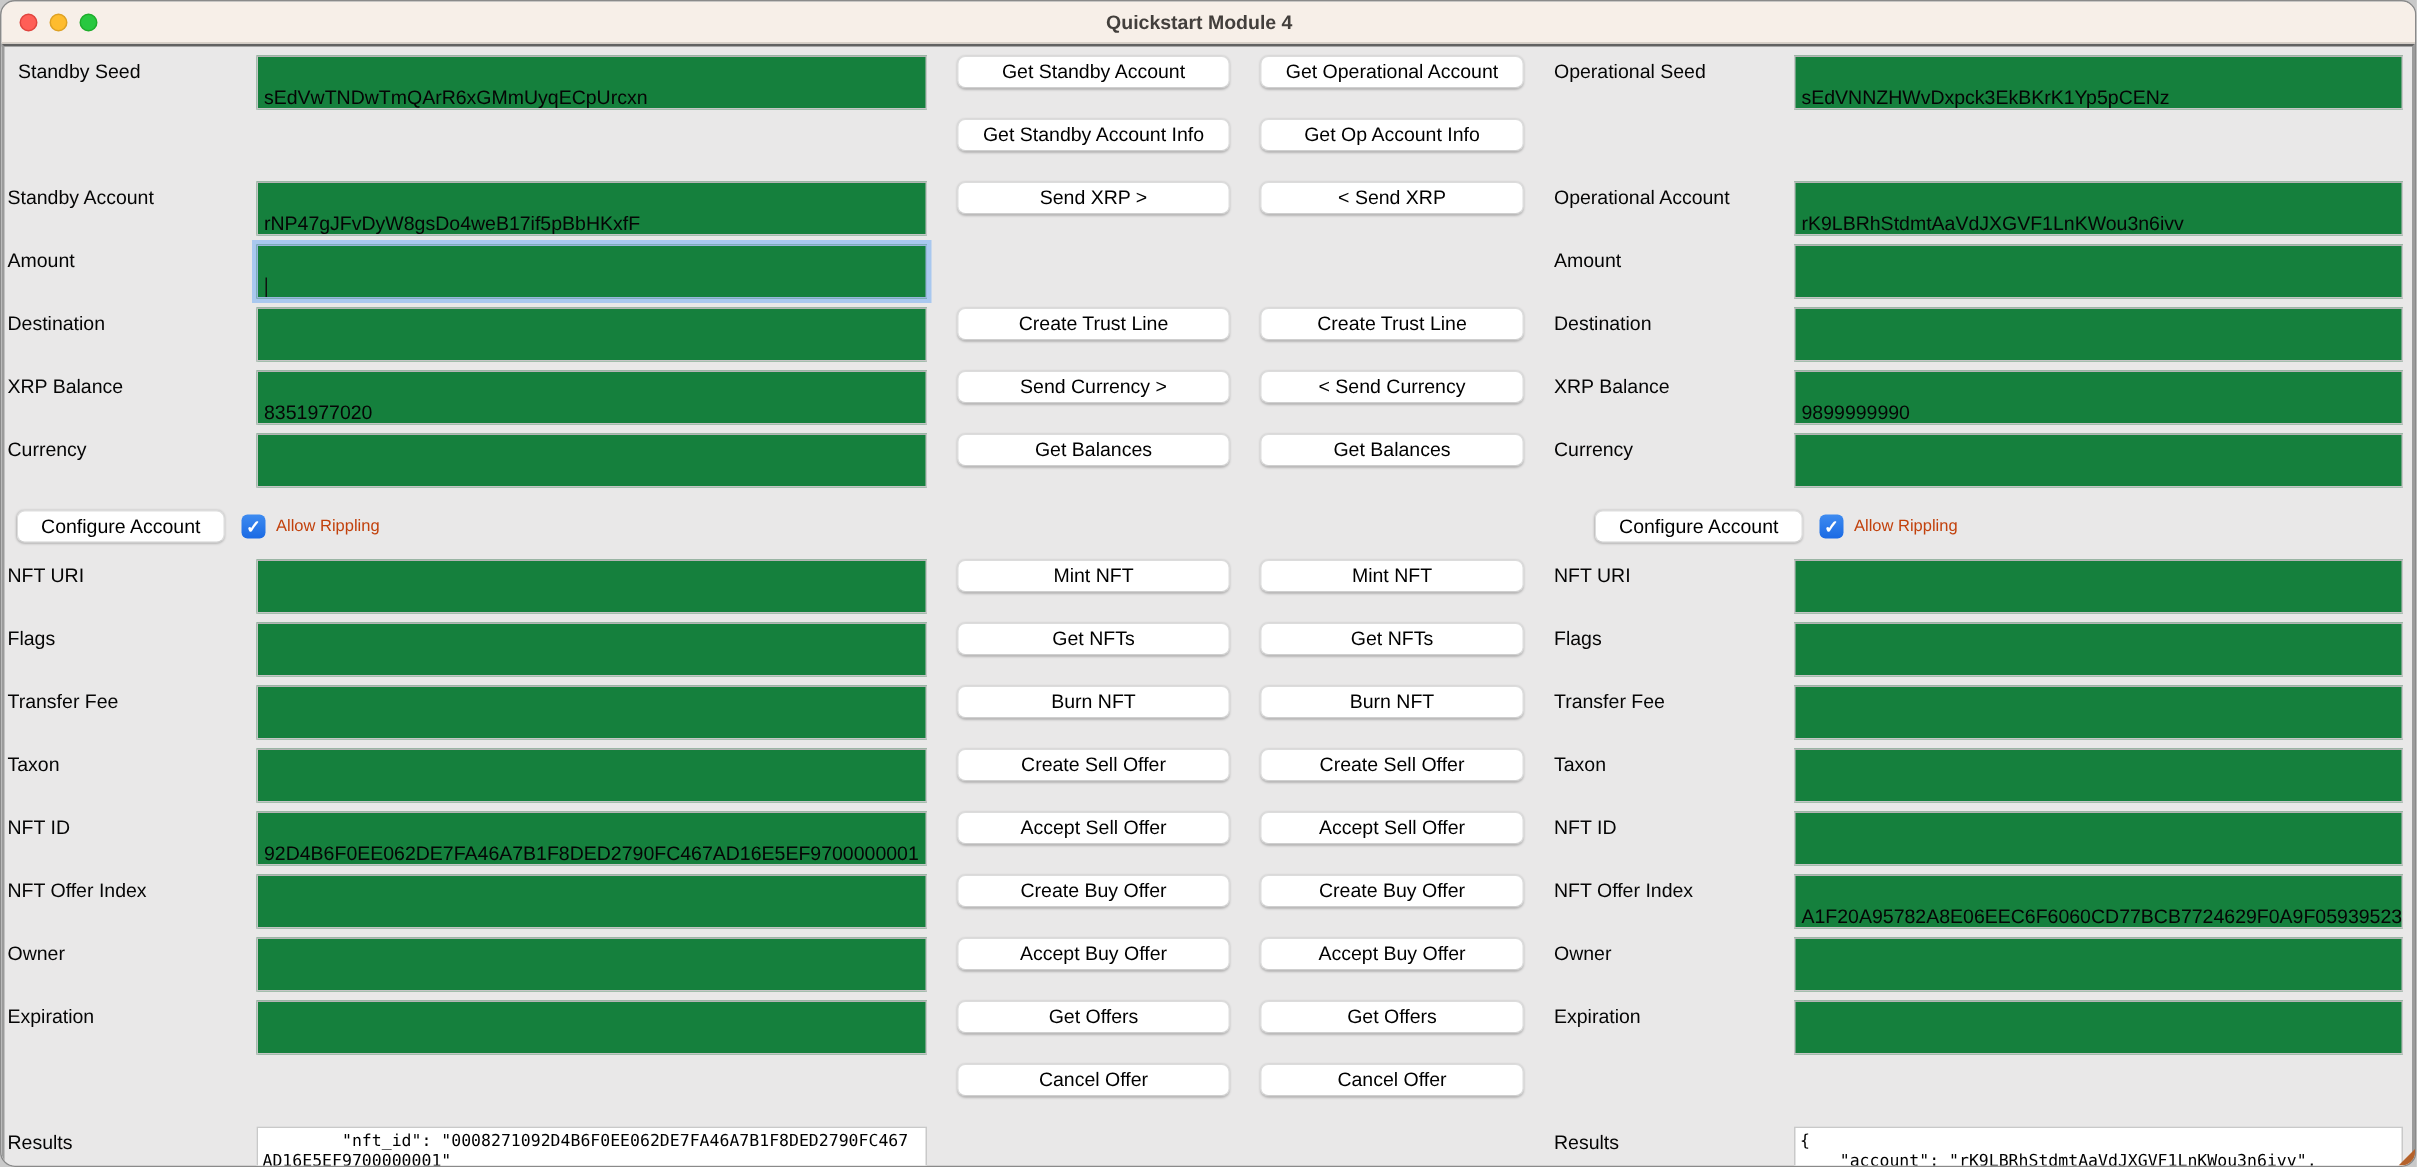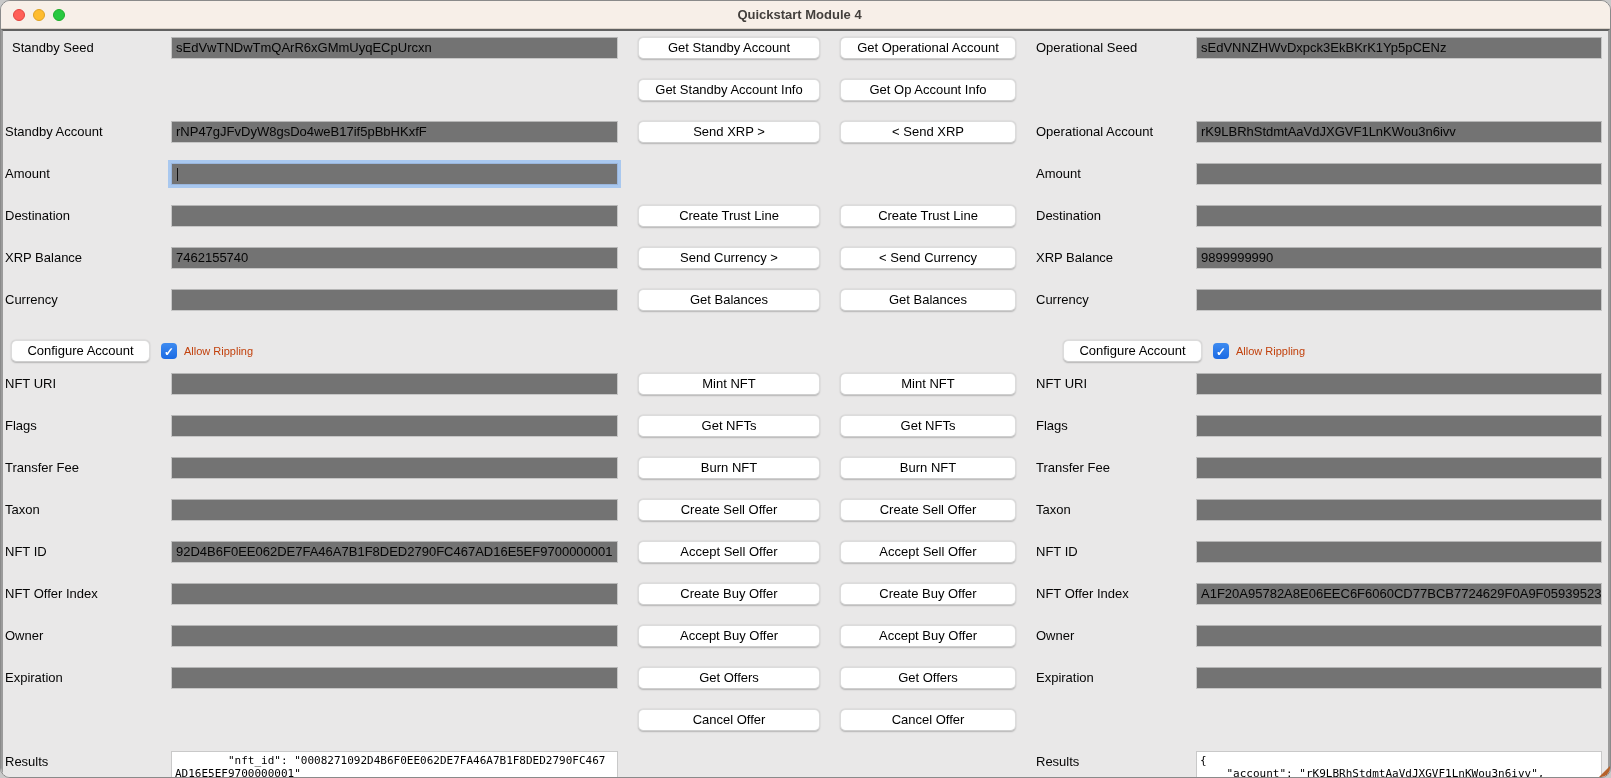--- a/index.html
+++ b/index.html
@@ -53,26 +53,26 @@
     font-size: 13px; color: #050505;
     text-align: left;
     line-height: 22px;
     padding-right: 3px;
     white-space: nowrap;
   }
   .lbl.align-left { text-align: left; padding-left: 7px; }
   .lbl.top { align-self: start; }
   .input {
     height: 22px; width: 100%;
-    background: #737373;
+    background: #15803d;
     border: 1px solid #c6c6c6;
     border-top-color: #b5b5b5;
     font-size: 13px; color: #050505;
     line-height: 20px;
-    padding: 0 4px;
+    padding: 17px 4px;
     white-space: nowrap; overflow: hidden;
   }
   .input.focused {
     border: 1px solid #9ab6dd;
     box-shadow: 0 0 0 3px #a9c8ef;
   }
   .caret {
     display: inline-block; width: 1px; height: 13px;
     background: #111; vertical-align: middle; margin-left: 1px;
   }
@@ -201,21 +201,21 @@
       <div class="cell">
           <div class="button">Create Trust Line</div>
         </div>
       <div class="cell lbl">Destination</div>
       <div class="cell">
           <div class="input"></div>
         </div>
 
       <div class="cell lbl">XRP Balance</div>
       <div class="cell">
-          <div class="input">7462155740</div>
+          <div class="input">8351977020</div>
         </div>
       <div class="cell">
           <div class="button">Send Currency &gt;</div>
         </div>
       <div class="cell">
           <div class="button">&lt; Send Currency</div>
         </div>
       <div class="cell lbl">XRP Balance</div>
       <div class="cell">
           <div class="input">9899999990</div>

